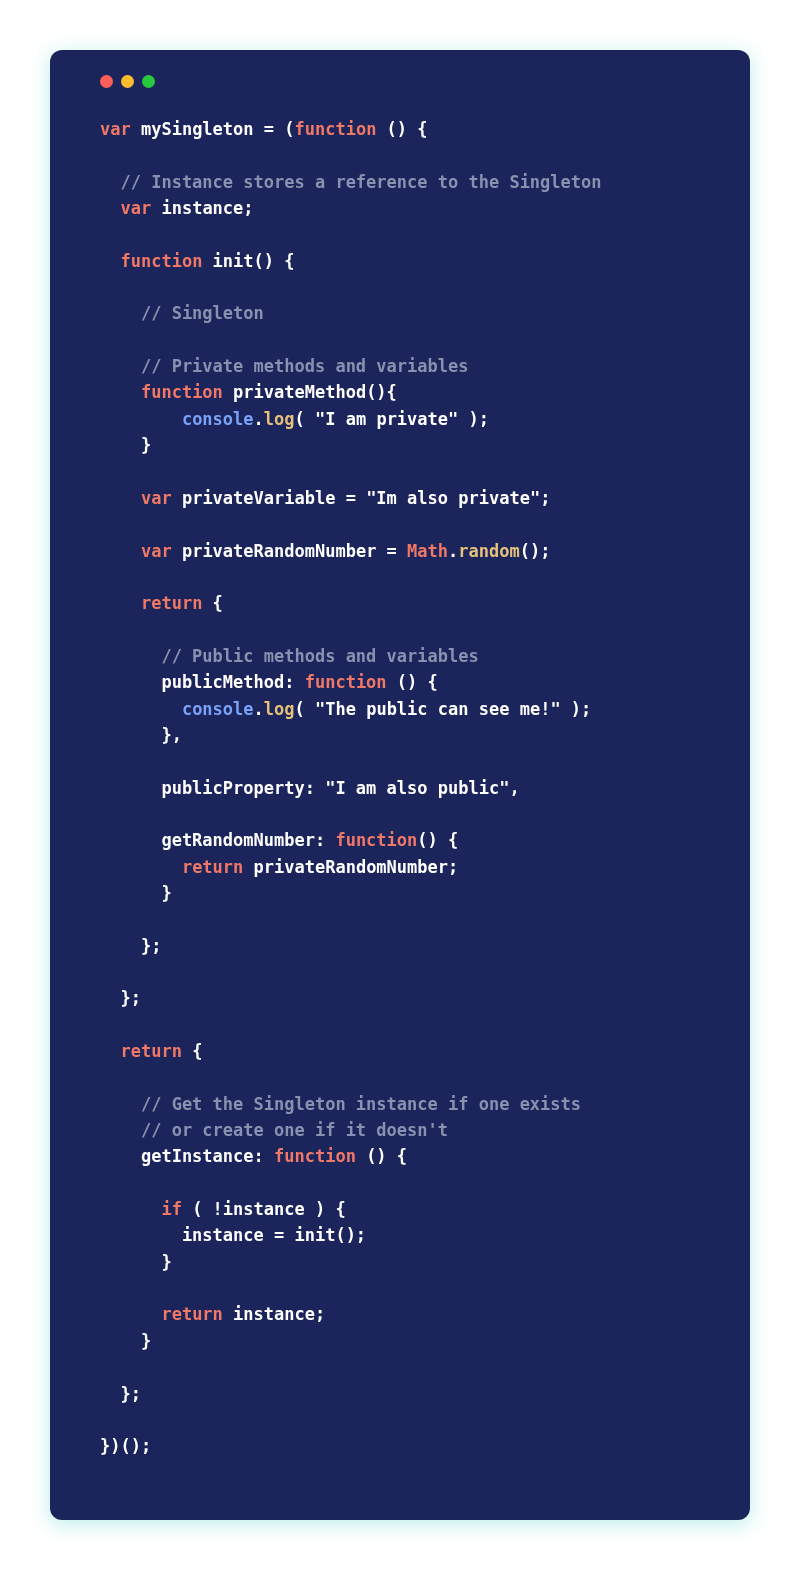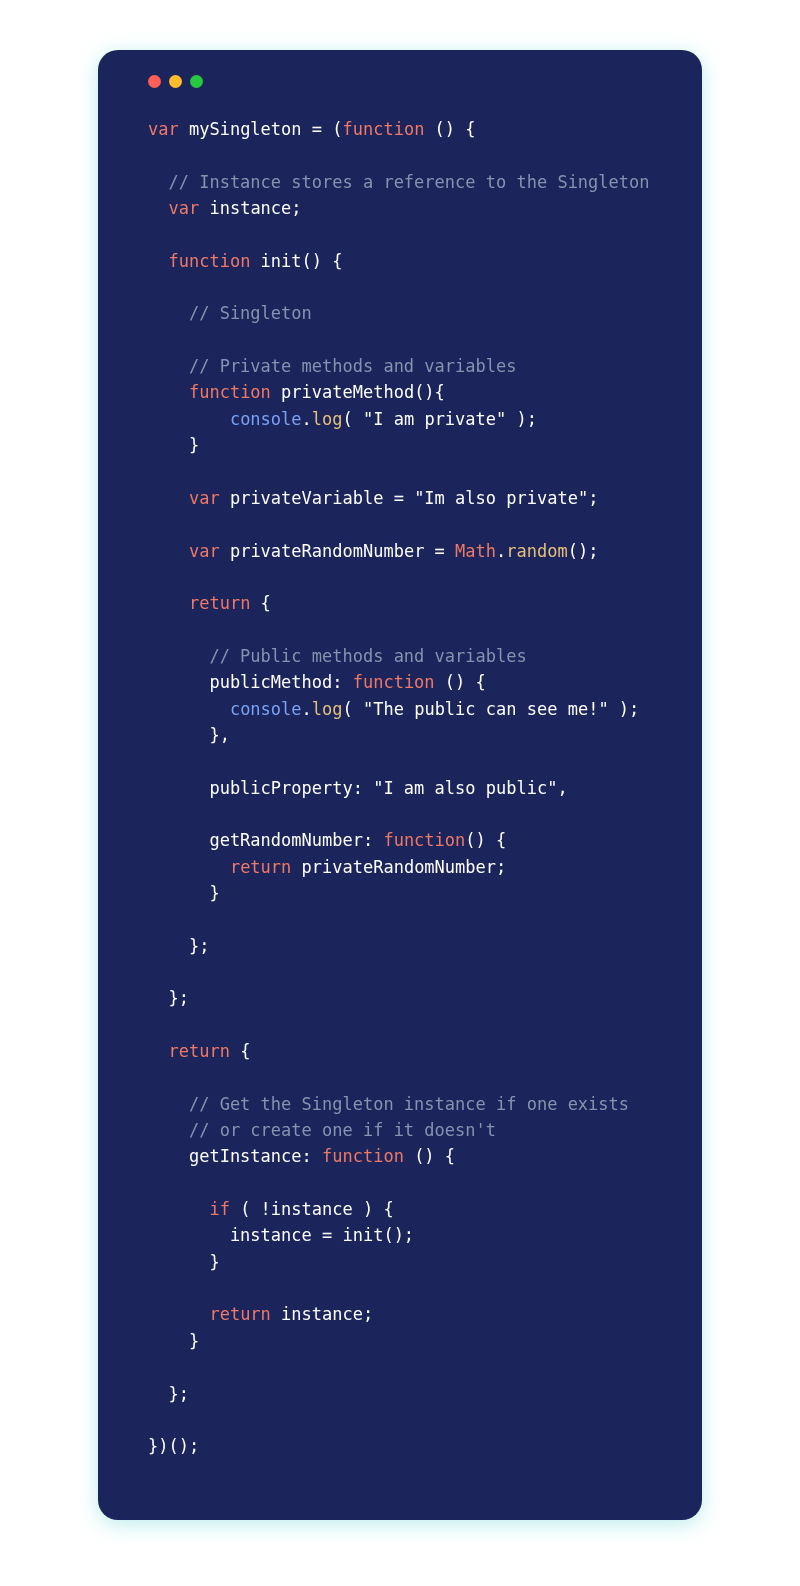--- a/index.html
+++ b/index.html
@@ -11,24 +11,25 @@
     body {
       background: #ffffff;
       font-family: -apple-system, BlinkMacSystemFont, 'Segoe UI', Roboto, Helvetica, Arial, sans-serif;
       padding: 50px;
       display: flex;
       justify-content: center;
     }
 
     .window {
       background: #1b255b;
-      border-radius: 20px;
-      width: 604px;
+      border-radius: 12px;
+      width: 700px;
       padding: 25px 50px 60px 50px;
       box-shadow: 0 4px 20px rgba(120, 220, 220, 0.5);
+      font-weight: bold;
     }
 
     .titlebar {
       display: flex;
       gap: 8px;
       margin-bottom: 28px;
     }
 
     .dot {
       width: 13px;

